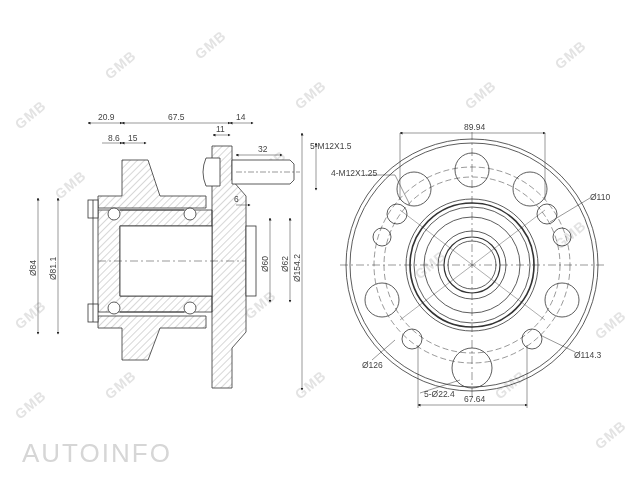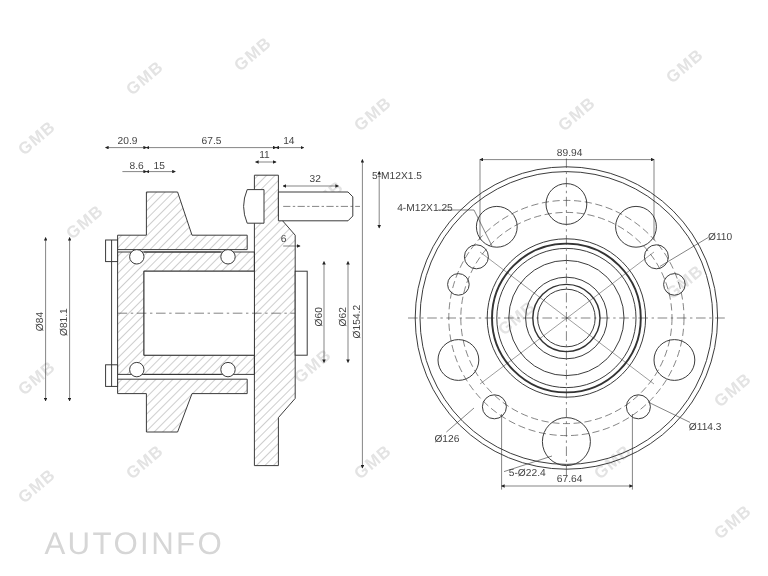--- a/index.html
+++ b/index.html
@@ -1,20 +1,20 @@
 <!DOCTYPE html>
 <html><head>
 <meta charset="utf-8">
 <style>
   html,body{margin:0;padding:0;background:#ffffff;}
   body{width:640px;height:480px;overflow:hidden;position:relative;font-family:"Liberation Sans",sans-serif;}
   #canvas{position:absolute;left:0;top:0;width:640px;height:480px;}
   .dimtxt{font-family:"Liberation Sans Narrow","Liberation Sans",sans-serif;font-size:8.5px;fill:#444;}
   .wm{font-family:"Liberation Sans",sans-serif;font-weight:bold;font-size:14px;fill:#e3e3e3;letter-spacing:1px;}
-  .brand{position:absolute;left:37px;top:438px;font-family:"Liberation Sans",sans-serif;font-size:26px;color:#d6d6d6;letter-spacing:2px;}
+  .brand{position:absolute;left:22px;top:438px;font-family:"Liberation Sans",sans-serif;font-size:26px;color:#d6d6d6;letter-spacing:2px;}
 </style>
 </head>
 <body>
 
 <svg id="canvas" viewBox="0 0 640 480" xmlns="http://www.w3.org/2000/svg">
   <defs>
     <pattern id="hatch" width="5" height="5" patternUnits="userSpaceOnUse" patternTransform="rotate(45)">
       <line x1="0" y1="0" x2="0" y2="5" stroke="#777" stroke-width="0.6"></line>
     </pattern>
     <marker id="arr" markerWidth="6" markerHeight="6" refX="5" refY="3" orient="auto-start-reverse">

